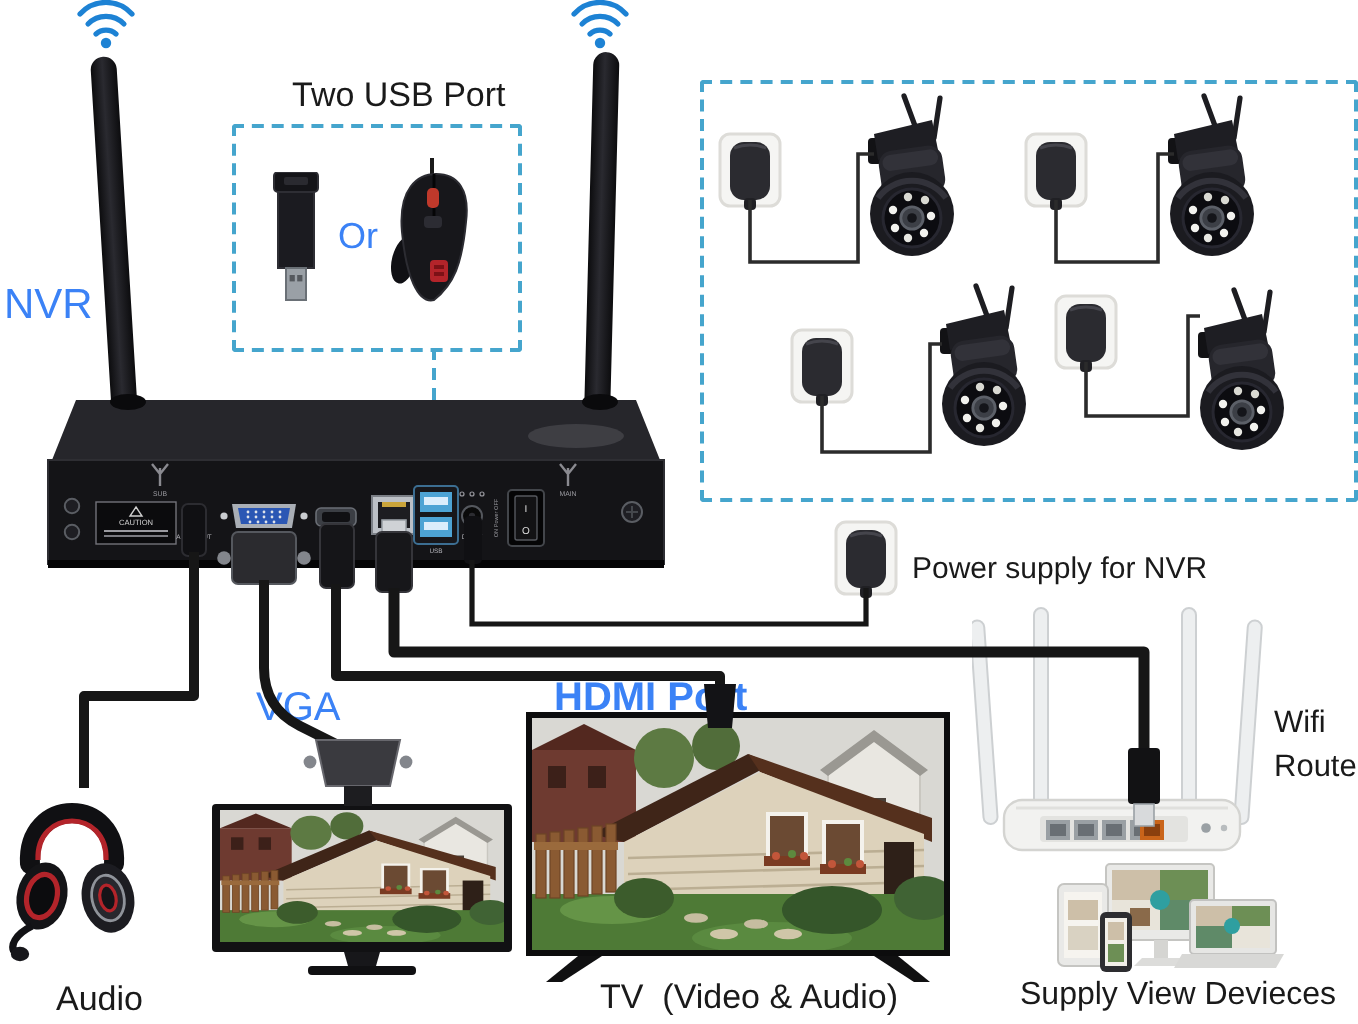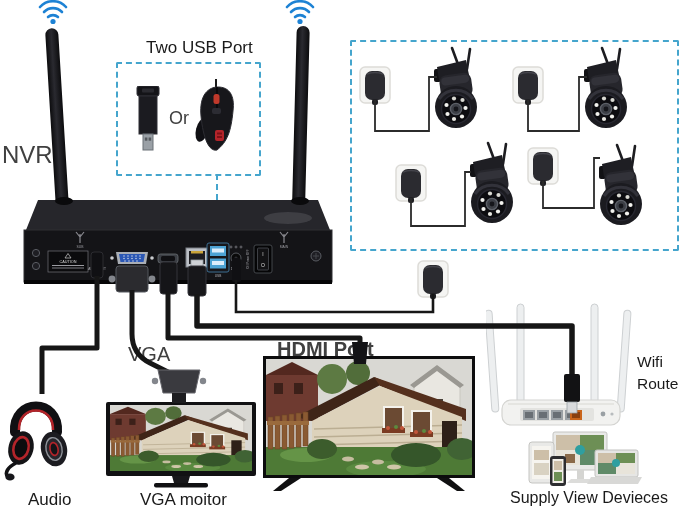--- a/index.html
+++ b/index.html
@@ -1,21 +1,21 @@
 <!DOCTYPE html>
 <html><head>
 <meta charset="utf-8">
 <style>
   html,body{margin:0;padding:0;background:#fff;}
   #canvas{position:relative;width:679px;height:512px;background:#fff;overflow:hidden;
           font-family:"Liberation Sans",sans-serif;color:#1a1a1a;}
   .abs{position:absolute;}
   .lbl{position:absolute;white-space:nowrap;}
   .lbl-pre{white-space:pre;}
-  .blue{color:#404040;}
+  .blue{color:#3b82f6;}
   .dashbox{position:absolute;border:2px dashed #45a5cd;border-radius:2px;}
   .dashline{position:absolute;border-left:2px dashed #45a5cd;width:0;}
   .antenna{position:absolute;background:linear-gradient(90deg,#0c0c0e,#2a2a30 45%,#0c0c0e);
            border-radius:7px 7px 4px 4px;}
   svg{display:block;}
 </style>
 </head>
 <body>
 
 <div id="canvas">
@@ -117,21 +117,21 @@
   <svg class="abs" style="left:38px;top:0px" width="30" height="25">
       <use href="#wifi-sym"></use>
     </svg>
   <svg class="abs" style="left:285px;top:0px" width="30" height="25">
       <use href="#wifi-sym"></use>
     </svg>
 
   <div class="antenna" style="left:56px;top:28px;width:13px;height:190px;transform:rotate(-3.5deg);transform-origin:50% 95%;"></div>
   <div class="antenna" style="left:292px;top:26px;width:13px;height:192px;transform:rotate(1.5deg);transform-origin:50% 95%;"></div>
 
-  <div class="lbl blue" style="left:2px;top:141px;font-size:24px;font-weight:500;">NVR</div>
+  <div class="lbl blue" style="left:2px;top:141px;font-size:21px;font-weight:500;">NVR</div>
 
   <div class="lbl" style="left:146px;top:38px;font-size:17px;">Two USB Port</div>
   <div class="dashbox" style="left:116px;top:62px;width:141px;height:110px;"></div>
   <div class="dashline" style="left:216px;top:174px;height:66px;"></div>
 
   <svg class="abs" style="left:135px;top:86px" width="26" height="66" viewBox="0 0 26 66">
     <rect x="2" y="0" width="22" height="10" rx="2" fill="#141418" stroke="#2e2e34"></rect>
     <rect x="7" y="2.5" width="12" height="4" rx="1" fill="#2a2a30"></rect>
     <rect x="4" y="10" width="18" height="38" fill="#1b1b20" stroke="#2e2e34"></rect>
     <rect x="8" y="48" width="10" height="16" fill="#9aa0a6" stroke="#6a7076"></rect>
@@ -266,20 +266,21 @@
       <text x="243" y="60" font-size="5" fill="#dcdcdc" text-anchor="middle">I</text>
       <text x="243" y="71" font-size="5" fill="#dcdcdc" text-anchor="middle">O</text>
     </g>
     <circle cx="296" cy="60" r="5" fill="#1e1e23" stroke="#5a5d63"></circle>
     <path d="M293,60 h6 M296,57 v6" stroke="#44474c" stroke-width="1"></path>
   </svg>
 
   <svg class="abs" style="left:416px;top:260px" width="34" height="44">
       <use href="#adapter-sym"></use>
     </svg>
+  <div class="lbl" style="left:456px;top:276px;font-size:15px;">Power supply for NVR</div>
 
   <div class="lbl blue" style="left:128px;top:343px;font-size:20px;font-weight:500;">VGA</div>
   <div class="lbl blue" style="left:277px;top:338px;font-size:20px;font-weight:600;">HDMI Port</div>
 
   <svg class="abs" style="left:4px;top:386px" width="66" height="96" viewBox="0 0 66 96">
     <path d="M11,46 C9,12 55,12 53,46" stroke="#101013" stroke-width="10" fill="none" stroke-linecap="round"></path>
     <path d="M15,44 C14,18 50,18 49,44" stroke="#b3242a" stroke-width="2.6" fill="none"></path>
     <g transform="rotate(14 17 62)">
       <ellipse cx="17" cy="62" rx="12.5" ry="17" fill="#141417"></ellipse>
       <ellipse cx="17" cy="62" rx="7.5" ry="11" fill="#0c0c0e" stroke="#b3242a" stroke-width="2.6"></ellipse>
@@ -408,16 +409,16 @@
     <g>
       <rect x="191" y="260" width="12" height="8" fill="#cfd2d6" stroke="#9aa0a6" stroke-width="0.8"></rect>
       <rect x="188" y="266" width="18" height="30" rx="3" fill="#17171a" stroke="#35353a"></rect>
       <path d="M197,294 V326 H572 V378" stroke="#161616" stroke-width="5.5" fill="none" stroke-linejoin="round"></path>
       <rect x="564" y="374" width="16" height="28" rx="2" fill="#121214"></rect>
       <rect x="567" y="402" width="10" height="11" fill="#d8dadc" stroke="#9aa0a6" stroke-width="0.8"></rect>
     </g>
   </svg>
 
   <div class="lbl" style="left:28px;top:490px;font-size:17px;">Audio</div>
-  <div class="lbl" style="left:140px;top:490px;font-size:17px;">VGA moitor</div>
+  <div class="lbl lbl-pre" style="left:300px;top:489px;font-size:17px;">TV  (Video &amp; Audio)</div>
   <div class="lbl" style="left:510px;top:489px;font-size:16px;">Supply View Devieces</div>
 
 </div>
 
 </body></html>

